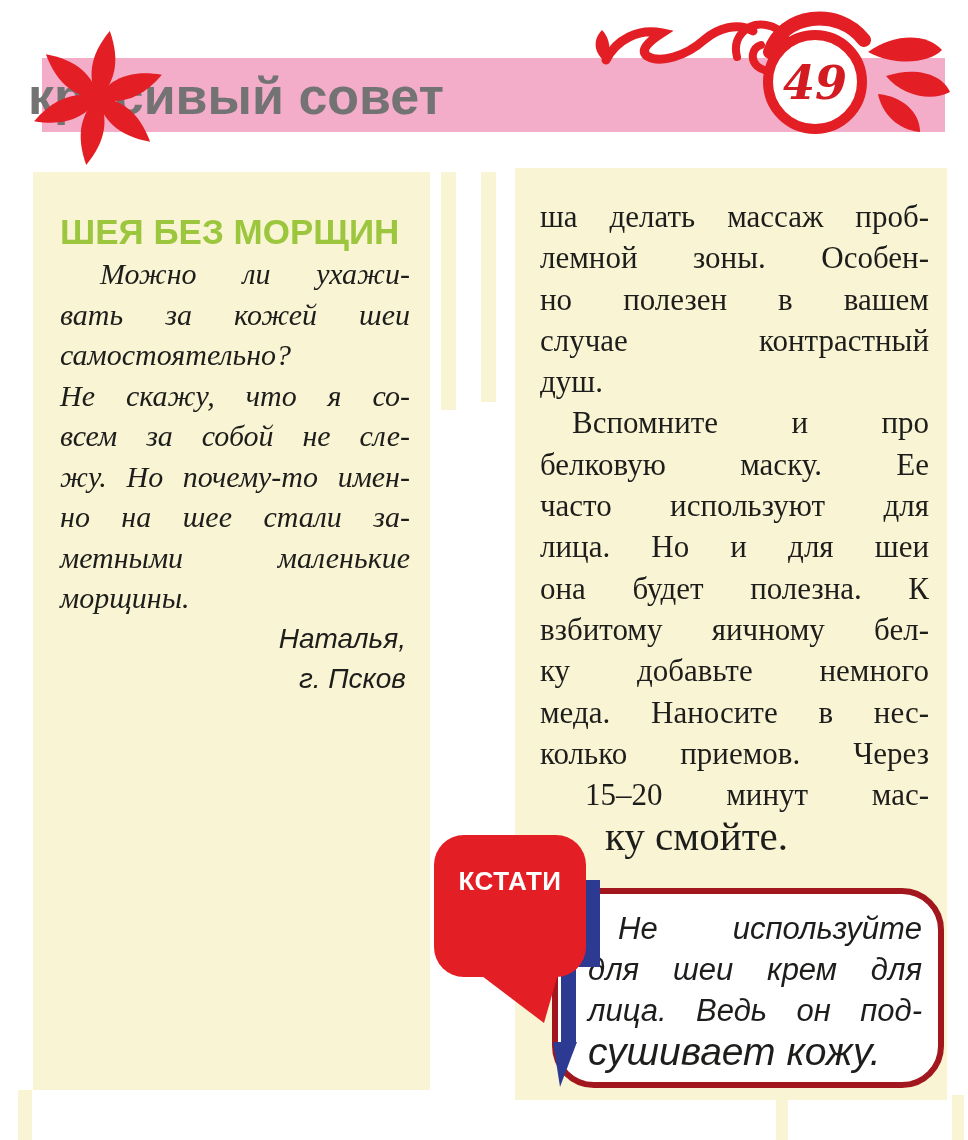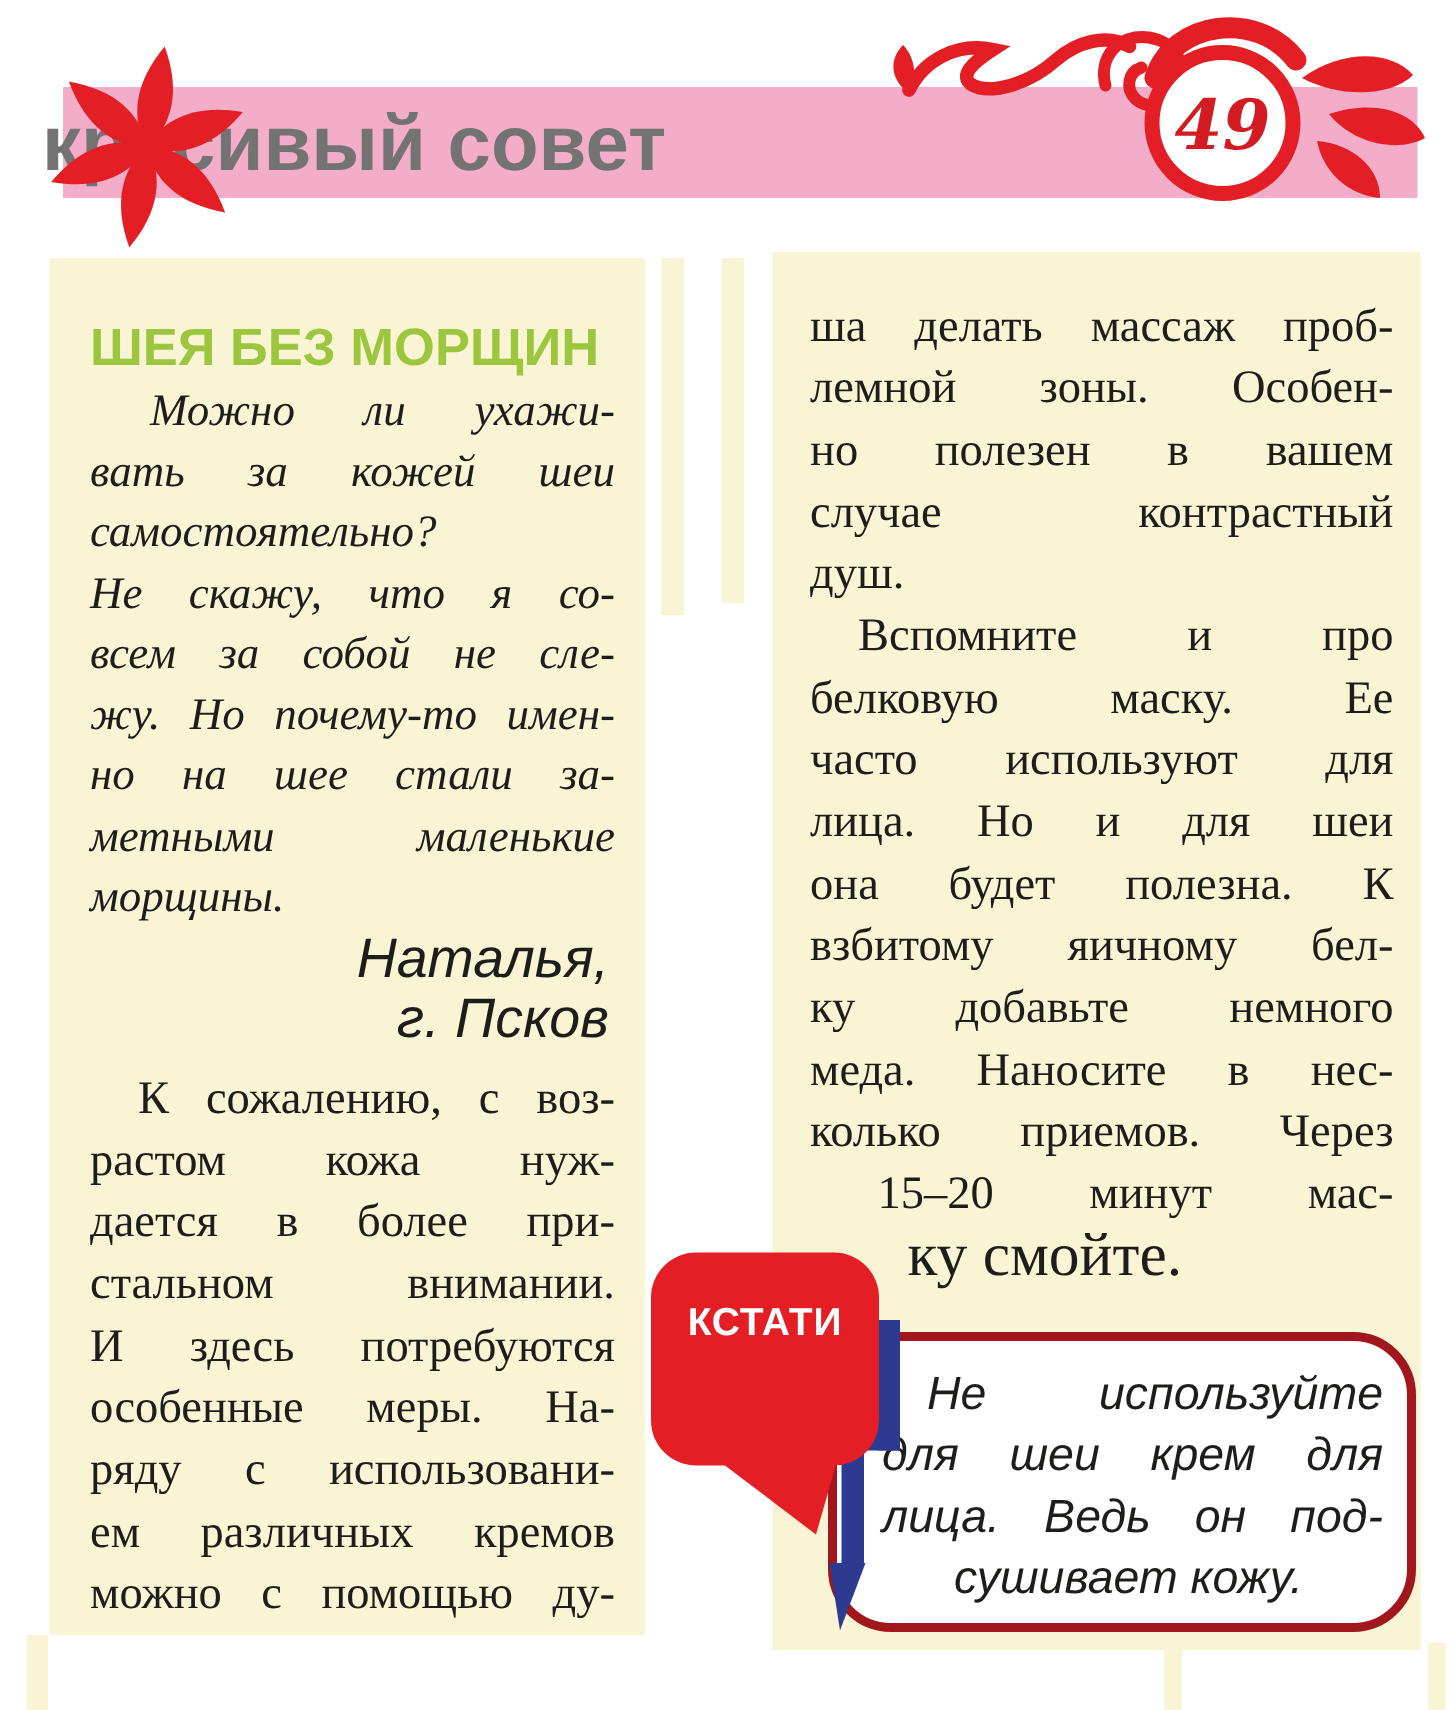--- a/index.html
+++ b/index.html
@@ -23,38 +23,38 @@
   .panel{background:#f9f4d3;z-index:1;}
   .panel-left{left:33px;top:172px;width:397px;height:918px;padding:10px 20px 0 27px;box-sizing:border-box;}
   .panel-right{left:515px;top:168px;width:432px;height:932px;padding:28px 18px 0 25px;box-sizing:border-box;}
   .strip{background:#f9f4d3;z-index:0;}
 
   
   .headline{color:#9cc63d;font-size:35px;font-weight:700;letter-spacing:0px;line-height:44px;
       font-family:"Liberation Sans",sans-serif;margin-top:28px;}
   .qtext{font-family:Liberation Serif, serif;font-style:italic;font-size:30px;line-height:40.5px;
       color:#1d1d1b;white-space:pre-line;text-align:justify;text-align-last:justify;text-indent:40px;}
-  .sig{font-family:"Liberation Sans",sans-serif;font-style:italic;font-size:37px;line-height:40px;
+  .sig{font-family:"Liberation Sans",sans-serif;font-style:italic;font-size:28px;line-height:40px;
       color:#1d1d1b;white-space:pre-line;text-align:right;padding-right:4px;}
   .stext{font-family:"Liberation Serif",serif;font-size:31px;line-height:41.3px;color:#1d1d1b;
       white-space:pre-line;text-align:justify;text-align-last:justify;}
   .stext.ind{text-indent:32px;}
   .mt12{margin-top:12px;}
   .line-masque{font-family:"Liberation Serif",serif;font-size:31px;line-height:41.5px;color:#1d1d1b;
       padding-left:45px;text-align:justify;text-align-last:justify;}
   .line-rinse{font-family:"Liberation Serif",serif;font-size:41px;line-height:41.5px;color:#1d1d1b;
       padding-left:65px;}
 
   
   .bubble{left:552px;top:888px;width:392px;height:200px;background:#ffffff;border:6px solid #a2161e;
       border-radius:42px;z-index:2;box-sizing:border-box;padding:14px 16px 12px 30px;}
   .note{font-family:"Liberation Sans",sans-serif;font-style:italic;font-size:31px;line-height:41px;
       color:#1d1d1b;white-space:pre-line;text-align:justify;text-align-last:justify;text-indent:30px;}
-  .note-last{font-family:"Liberation Sans",sans-serif;font-style:italic;font-size:31px;line-height:41px;
-      color:#1d1d1b;margin-left:48px;}
+  .note-last{font-family:"Liberation Sans",sans-serif;font-style:italic;font-size:39px;line-height:41px;
+      color:#1d1d1b;}
   .badge-svg{left:420px;top:825px;z-index:3;}
   .badge-label{left:434px;top:866px;width:152px;text-align:center;color:#ffffff;font-size:26px;
       font-weight:700;letter-spacing:0.5px;z-index:4;font-family:"Liberation Sans",sans-serif;}
 </style>
 </head>
 <body>
 
 <div class="page">
 
   <div class="abs band"></div>
@@ -101,29 +101,20 @@
 вать за кожей шеи
 самостоятельно?
 Не скажу, что я со-
 всем за собой не сле-
 жу. Но почему-то имен-
 но на шее стали за-
 метными маленькие
 морщины.</div>
     <div class="sig">Наталья,
 г. Псков</div>
-    <div class="stext ind mt12">К сожалению, с воз-
-растом кожа нуж-
-дается в более при-
-стальном внимании.
-И здесь потребуются
-особенные меры. На-
-ряду с использовани-
-ем различных кремов
-можно с помощью ду-</div>
   </div>
 
   <div class="abs panel panel-right">
     <div class="stext">ша делать массаж проб-
 лемной зоны. Особен-
 но полезен в вашем
 случае контрастный
 душ.</div>
     <div class="stext ind">Вспомните и про
 белковую маску. Ее

